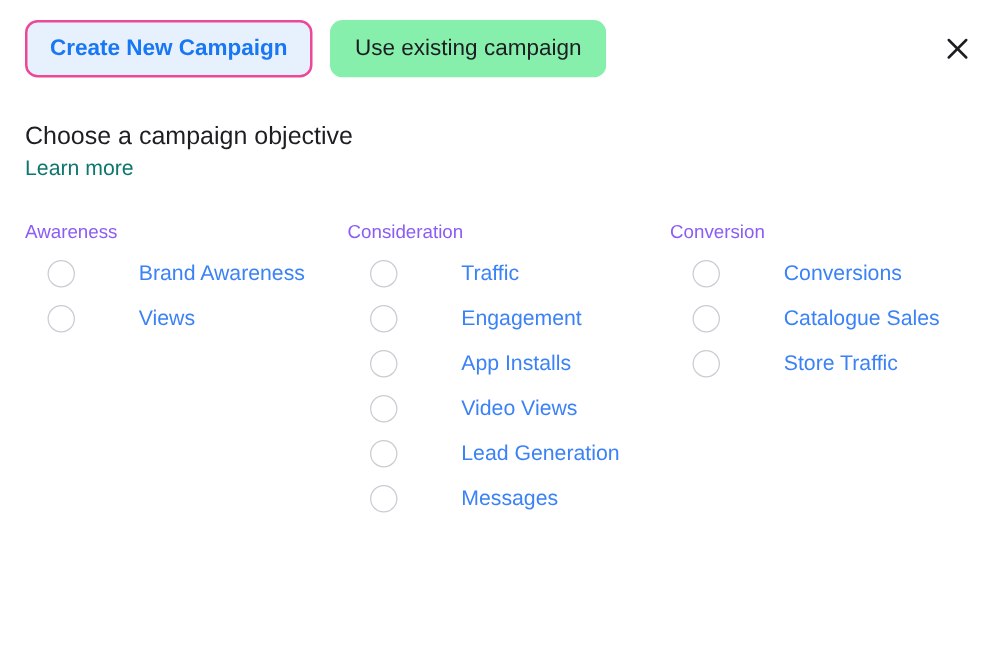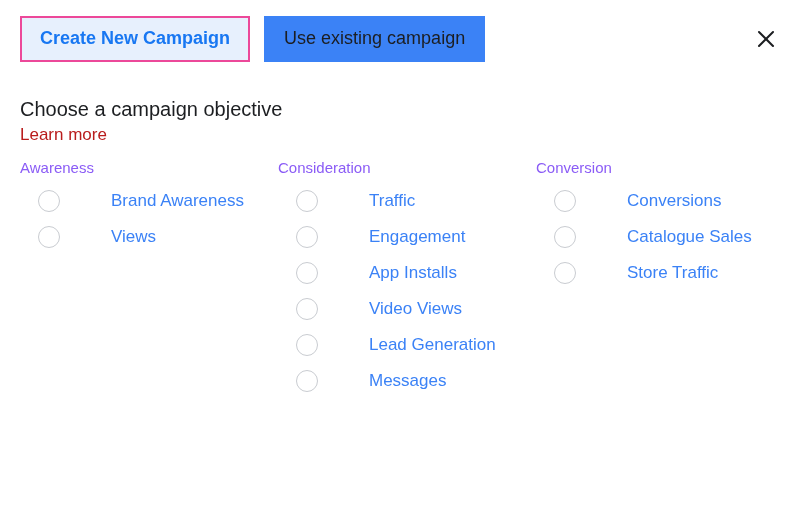--- a/index.html
+++ b/index.html
@@ -18,33 +18,33 @@
     .header-row {
       display: flex;
       align-items: center;
       gap: 14px;
       margin-bottom: 36px;
     }
     .tab {
       font-size: 18px;
       font-weight: 600;
       padding: 10px 18px;
-      border-radius: 0;
+      border-radius: 10px;
       cursor: pointer;
       line-height: 1.2;
     }
     .tab-active {
       color: #1877f2;
       background: #e7f0fd;
       border: 2px solid #ec4899;
     }
     .tab-inactive {
       color: #1c1e21;
       font-weight: 500;
-      background: #3b82f6;
+      background: #86efac;
       border: 2px solid transparent;
     }
     .spacer {
       flex: 1;
     }
     .close-icon {
       cursor: pointer;
       color: #1c1e21;
       padding: 4px;
     }
@@ -52,25 +52,25 @@
       display: block;
     }
     .title {
       font-size: 20px;
       font-weight: 400;
       color: #1c1e21;
       margin-bottom: 4px;
     }
     .learn-more {
       font-size: 17px;
-      color: #b91c1c;
+      color: #0f766e;
       text-decoration: none;
       cursor: pointer;
       display: inline-block;
-      margin-bottom: 14px;
+      margin-bottom: 32px;
       text-align: right;
     }
     .columns {
       display: flex;
       gap: 0;
     }
     .col {
       flex: 0 0 258px;
     }
     .col-header {

